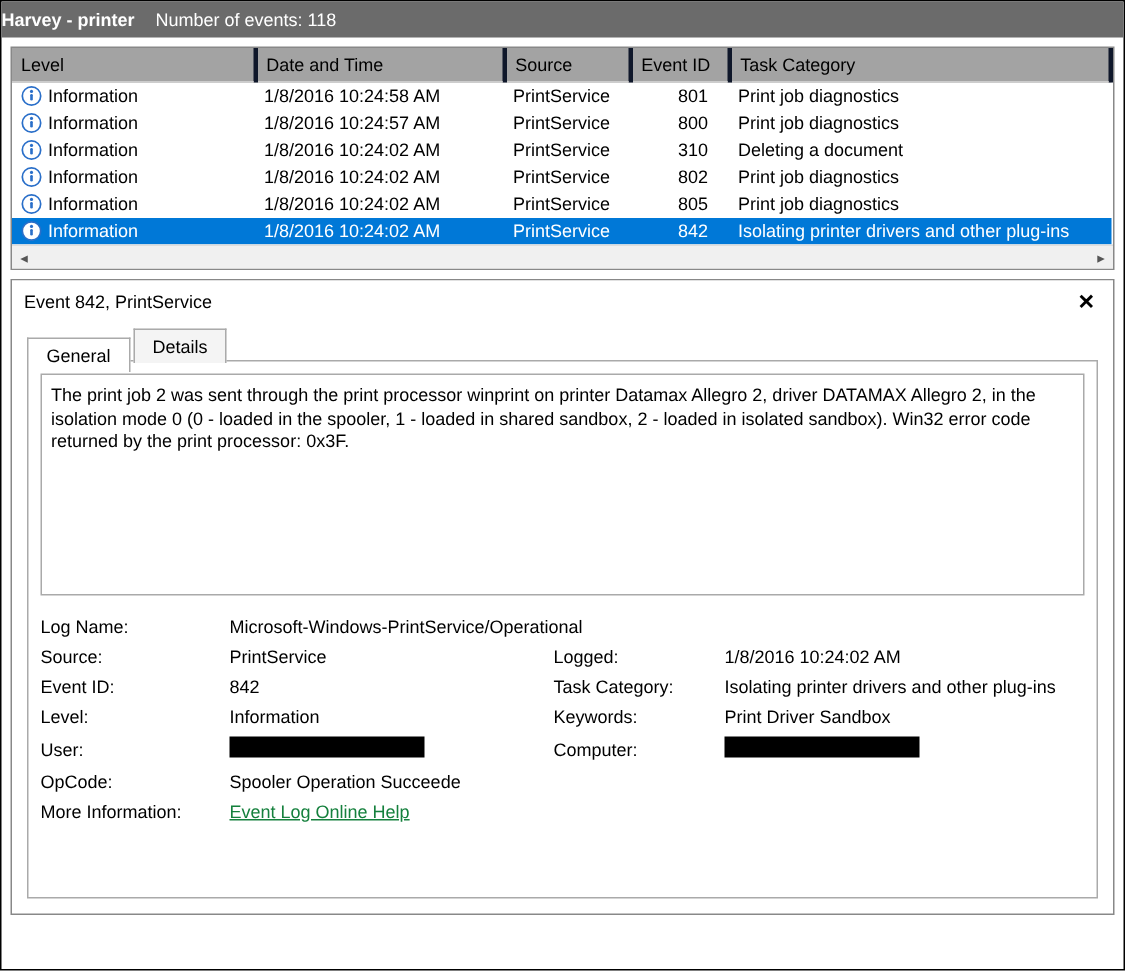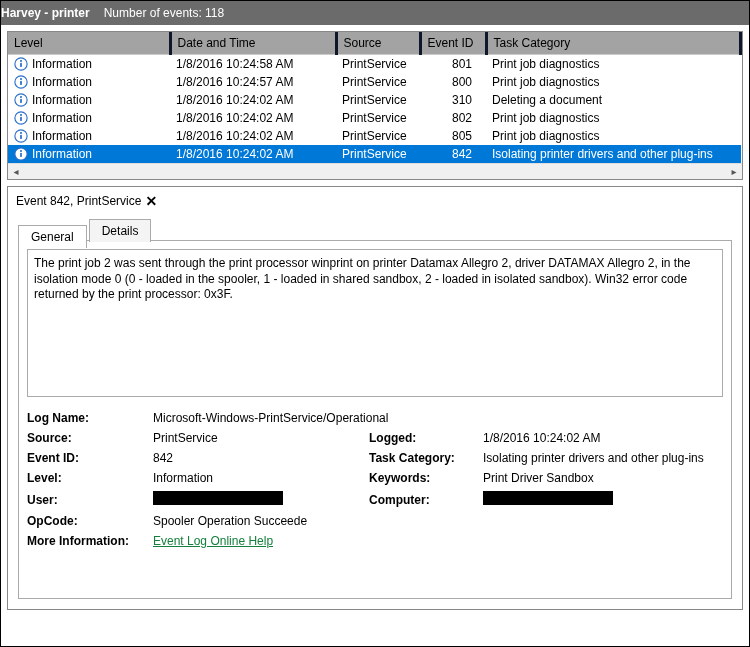--- a/index.html
+++ b/index.html
@@ -16,29 +16,29 @@
 .col-date { width: 166px; }
 .col-source { width: 84px; }
 .col-eid { width: 66px; text-align: right; }
 .col-task { width: auto; }
 .lvl-cell { display: flex; align-items: center; gap: 4px; }
 .info-icon { width: 14px; height: 14px; display: inline-flex; align-items: center; justify-content: center; flex-shrink: 0; }
 .info-icon svg { width: 14px; height: 14px; }
 .hscroll { height: 16px; background: #f0f0f0; display: flex; align-items: center; justify-content: space-between; border-top: 1px solid #ddd; }
 .hscroll .arrow { width: 16px; height: 16px; display: flex; align-items: center; justify-content: center; color: #555; font-size: 10px; cursor: pointer; }
 .lower { margin: 6px; border: 1px solid #888; background: #fff; height: 424px; display: flex; flex-direction: column; }
-.pane-header { padding: 6px 8px; display: flex; align-items: center; background: #fff; }
+.pane-header { padding: 6px 8px; display: flex; justify-content: space-between; align-items: center; background: #fff; }
 .pane-header .closex { font-size: 14px; font-weight: bold; cursor: pointer; padding: 0 4px; }
 .tabs { display: flex; padding: 0 10px; margin-top: 2px; }
 .tab { padding: 4px 12px; border: 1px solid #aaa; border-bottom: none; background: #fff; cursor: pointer; position: relative; top: 8px; margin-right: 2px; }
 .tab.inactive { background: #f4f4f4; top: 2px; }
 .tab-body { border: 1px solid #aaa; margin: 0 10px 10px 10px; padding: 8px; flex: 1; display: flex; flex-direction: column; }
 .descbox { border: 1px solid #aaa; padding: 6px; height: 148px; overflow: auto; font-size: 12px; line-height: 1.3; }
 .fields { margin-top: 14px; display: grid; grid-template-columns: 120px 210px 108px auto; row-gap: 6px; column-gap: 6px; font-size: 12px; align-items: center; }
-.fields .lbl { white-space: nowrap; font-weight: bold; }
+.fields .lbl { white-space: nowrap; }
 .redact { background: #000; width: 130px; height: 14px; display: inline-block; }
 .link { color: #15803d; text-decoration: underline; cursor: pointer; }
 </style>
 </head>
 <body>
 
 <div class="titlebar">
   <span class="title">Harvey - printer</span>
   <span class="subtitle">Number of events: 118</span>
 </div>

